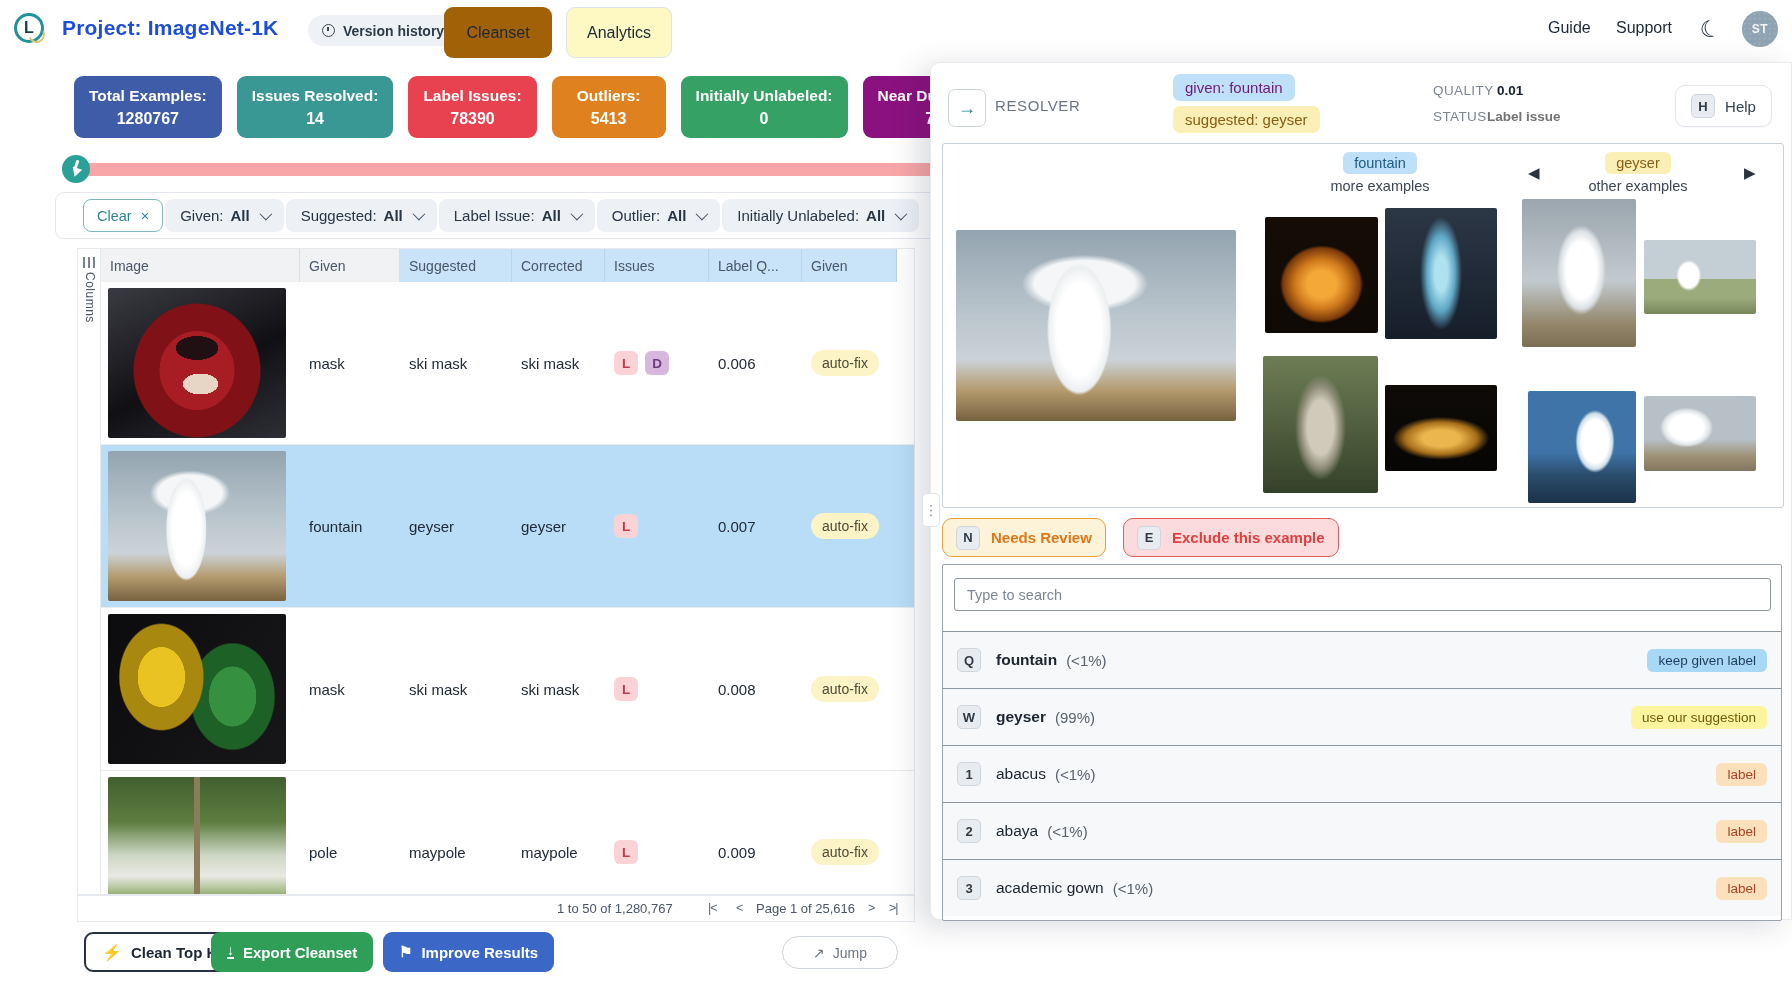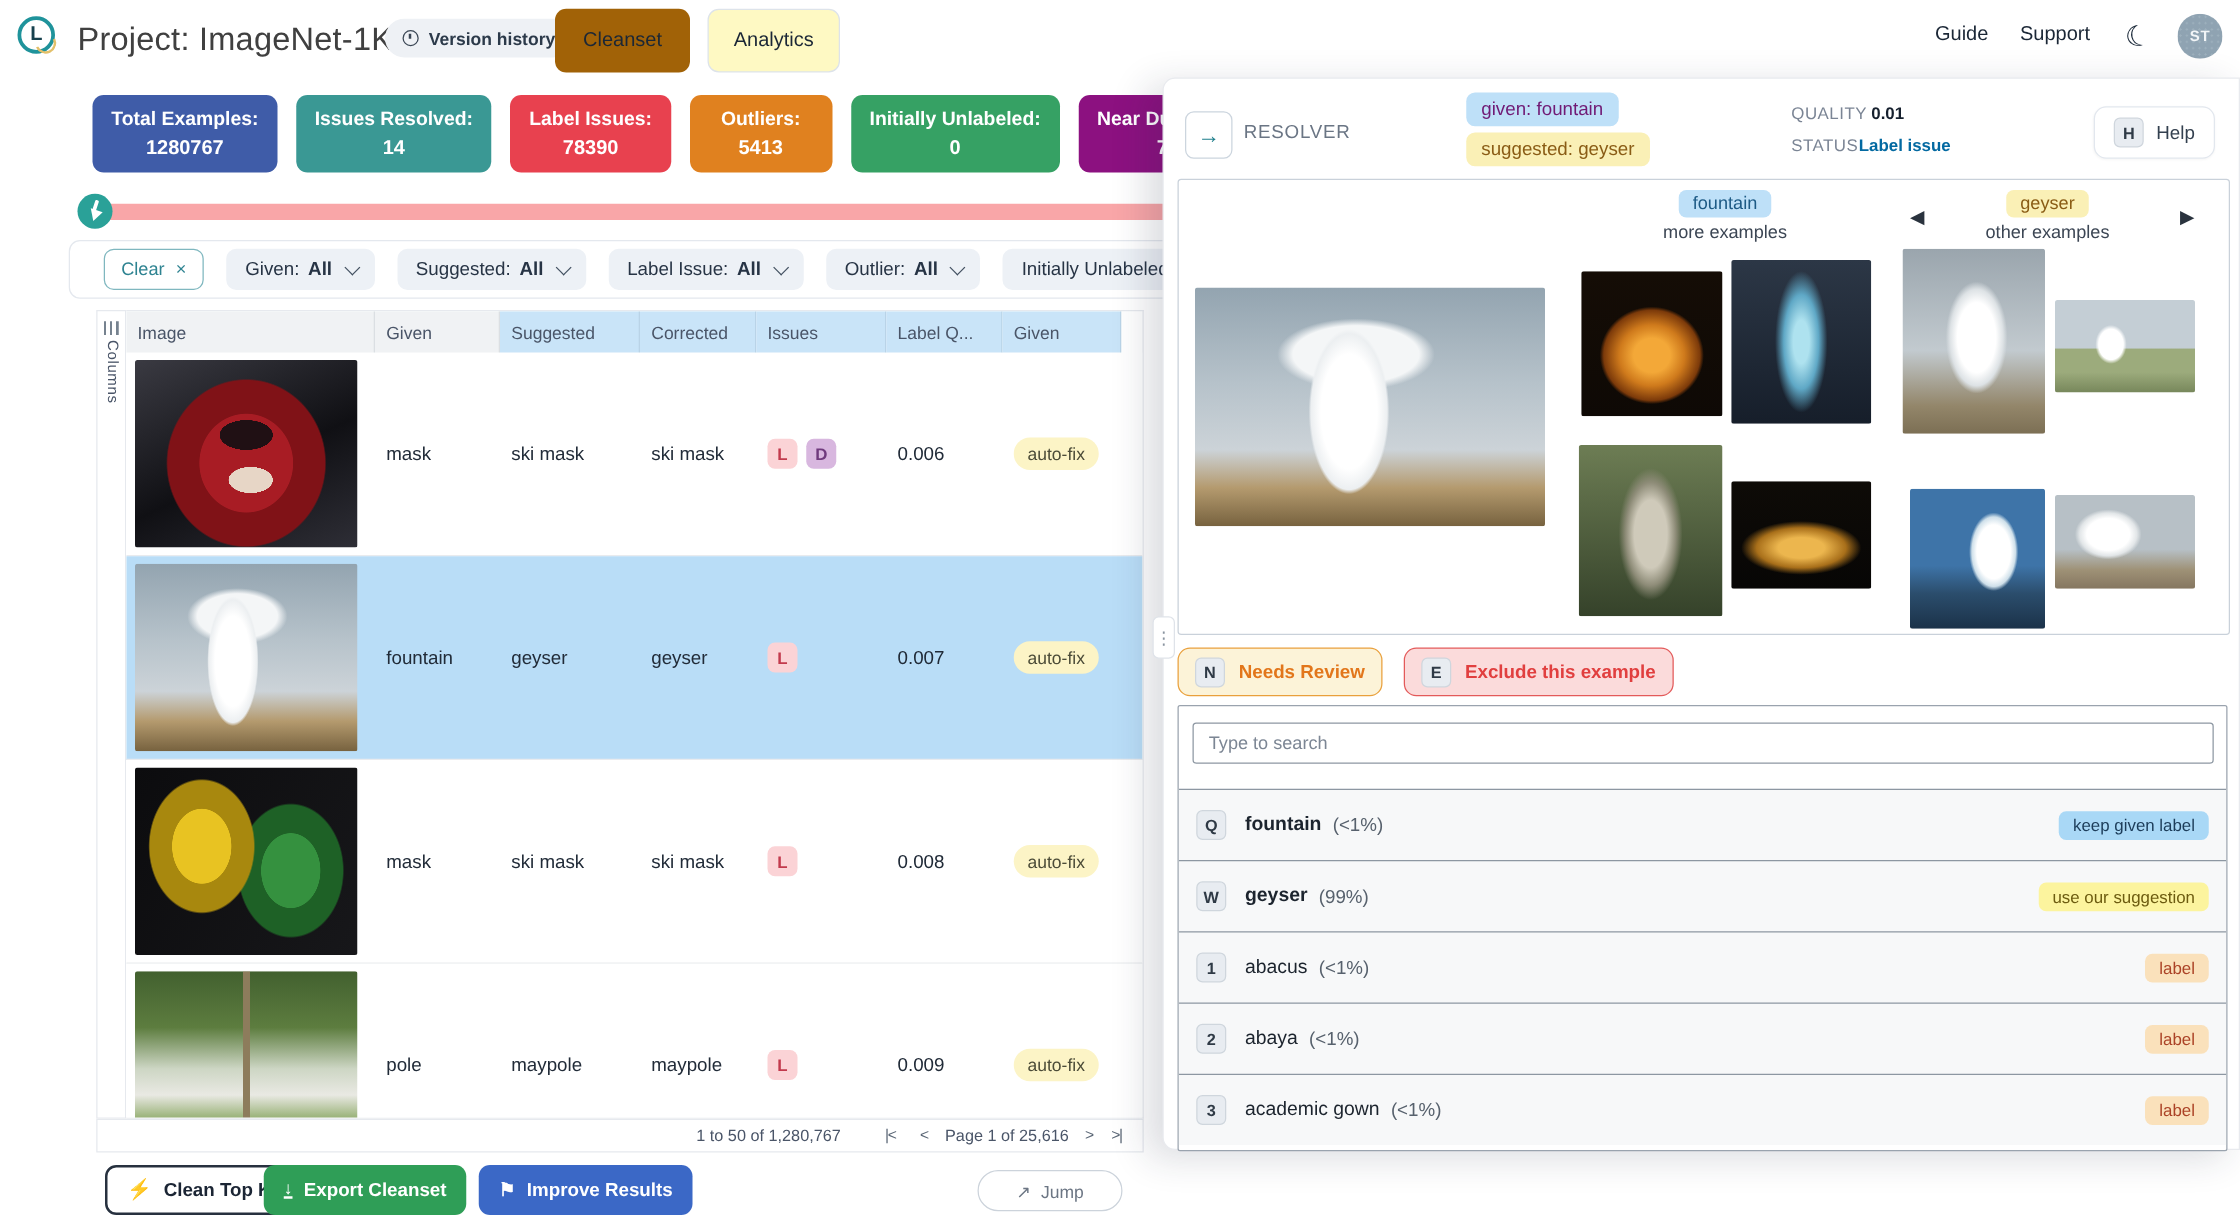--- a/index.html
+++ b/index.html
@@ -6,21 +6,21 @@
   body{width:1792px;height:981px;position:relative;overflow:hidden;background:#fff;
        font-family:"Liberation Sans",sans-serif;color:#1e293b;-webkit-font-smoothing:antialiased}
 
   
   .header{position:absolute;left:0;top:0;width:1792px;height:62px;background:#fff;z-index:3}
   .logo{position:absolute;left:14px;top:13px;width:30px;height:30px;border-radius:50%;
         border:3px solid #1f939b;box-sizing:border-box;display:flex;align-items:center;justify-content:center;
         font-weight:bold;font-size:16px;color:#17414e;background:#fff}
   .logo::after{content:"";position:absolute;right:-4px;bottom:-3px;width:13px;height:13px;border-radius:50%;
         border:2px solid #e3c06a;border-top-color:transparent;border-left-color:transparent;transform:rotate(20deg)}
-  .title{position:absolute;left:62px;top:16px;font-size:26px;font-weight:normal;color:#404040;letter-spacing:.2px}
+  .title{position:absolute;left:62px;top:16px;font-size:21px;font-weight:bold;color:#1d4ed8;letter-spacing:.2px}
   .version-pill{position:absolute;left:308px;top:15px;height:31px;background:#eef1f5;border-radius:16px;
         display:flex;align-items:center;gap:8px;padding:0 14px;font-size:14px;font-weight:bold;color:#2c3a4a;cursor:pointer}
   .clock-ic{width:13px;height:13px;border:1.6px solid #3a4654;border-radius:50%;position:relative;box-sizing:border-box}
   .clock-ic::after{content:"";position:absolute;left:4.2px;top:1.6px;width:1.6px;height:4px;background:#3a4654}
   .tab{position:absolute;top:7px;height:51px;border-radius:9px;display:flex;align-items:center;justify-content:center;
         font-size:16px;color:#1b2736;cursor:pointer;box-sizing:border-box}
   .tab.active{left:444px;width:108px;background:#a16207}
   .tab.idle{left:566px;width:106px;background:#fef9c3;border:1px solid #dde3ea}
   .nav-link{position:absolute;top:19px;font-size:16px;color:#1b2736;cursor:pointer}
   .moon{position:absolute;left:1700px;top:16px;font-size:23px;color:#1c2a3a;cursor:pointer;transform:rotate(-14deg)}
@@ -36,21 +36,21 @@
 
   
   .progress{position:absolute;left:76px;top:163px;width:1640px;height:13px;background:#f9a6a8;border-radius:7px;z-index:1}
   .broom{position:absolute;left:62px;top:155px;width:28px;height:28px;border-radius:50%;background:#2aa198;z-index:2}
   .broom::before{content:"";position:absolute;left:13px;top:5px;width:3px;height:9px;background:#fff;transform:rotate(18deg);border-radius:1px}
   .broom::after{content:"";position:absolute;left:9px;top:13px;width:0;height:0;border-left:5px solid transparent;
         border-right:5px solid transparent;border-top:9px solid #fff;transform:rotate(18deg)}
 
   
   .filterbar{position:absolute;left:55px;top:192px;width:1680px;height:47px;background:#fff;border:1px solid #e4e8ee;
-        border-radius:9px;display:flex;align-items:center;gap:18px;padding-left:27px;box-sizing:border-box;z-index:1}
+        border-radius:9px;display:flex;align-items:center;gap:2px;padding-left:27px;box-sizing:border-box;z-index:1}
   .clear-btn{border:1px solid #7fb7bf;color:#2e8391;border-radius:8px;height:31px;padding:0 13px;display:flex;
         align-items:center;gap:9px;font-size:14.5px;background:#fff;cursor:pointer}
   .fpill{background:#edf1f6;border-radius:8px;height:33px;display:flex;align-items:center;gap:7px;padding:0 15px;
         font-size:15px;color:#273445;cursor:pointer;white-space:nowrap}
   .fpill b{font-weight:bold}
   .chev{width:8px;height:8px;border-right:1.8px solid #425060;border-bottom:1.8px solid #425060;
         transform:rotate(45deg) translateY(-2px);margin-left:3px}
 
   
   .colrail{position:absolute;left:77px;top:248px;width:24px;height:647px;background:#fff;border:1px solid #e6e9ee;
@@ -99,21 +99,21 @@
   .drag{position:absolute;left:-9px;top:430px;width:16px;height:32px;background:#fff;border:1px solid #dfe3e9;
         border-radius:5px;display:flex;align-items:center;justify-content:center;color:#8a94a0;font-size:14px;cursor:col-resize}
   .back-btn{position:absolute;left:17px;top:26px;width:36px;height:36px;border:1px solid #ccd5de;border-radius:7px;
         display:flex;align-items:center;justify-content:center;color:#1f7f8c;font-size:18px;cursor:pointer;background:#fff}
   .resolver-title{position:absolute;left:64px;top:34px;font-size:15px;color:#6a7584;letter-spacing:.6px}
   .gbadge{position:absolute;height:27px;border-radius:7px;font-size:15px;display:flex;align-items:center;padding:0 12px}
   .given-badge{left:242px;top:11px;background:#bee0f8;color:#701a75}
   .sugg-badge{left:242px;top:43px;background:#faf0b6;color:#8a5c15}
   .meta-label{position:absolute;font-size:13.5px;color:#7b8595;letter-spacing:.4px}
   .meta-val{position:absolute;font-size:13.5px;font-weight:bold;color:#16202e}
-  .meta-val.red{color:#0369a1}
+  .meta-val.red{color:#737373}
   .help-btn{position:absolute;left:744px;top:22px;width:95px;height:40px;border:1px solid #e2e7ee;border-radius:10px;
         display:flex;align-items:center;justify-content:center;gap:10px;cursor:pointer;background:#fff;box-shadow:0 1px 2px rgba(0,0,0,.04)}
   .key-chip{background:#e8ecf1;border:1px solid #cfd6dd;border-radius:5px;min-width:24px;height:24px;display:flex;
         align-items:center;justify-content:center;font-size:13px;font-weight:bold;color:#2f3a46;box-sizing:border-box;padding:0 4px}
   .help-txt{font-size:15px;color:#33404f}
 
   .compare-box{position:absolute;left:11px;top:80px;width:840px;height:363px;border:1px solid #c9d1da;border-radius:3px;overflow:hidden}
   .cmp-head{position:absolute;text-align:center;width:230px}
   .cmp-head .tag{display:inline-block;border-radius:6px;padding:3px 11px;font-size:14.5px}
   .cmp-head.l{left:322px;top:8px}.cmp-head.r{left:580px;top:8px}

